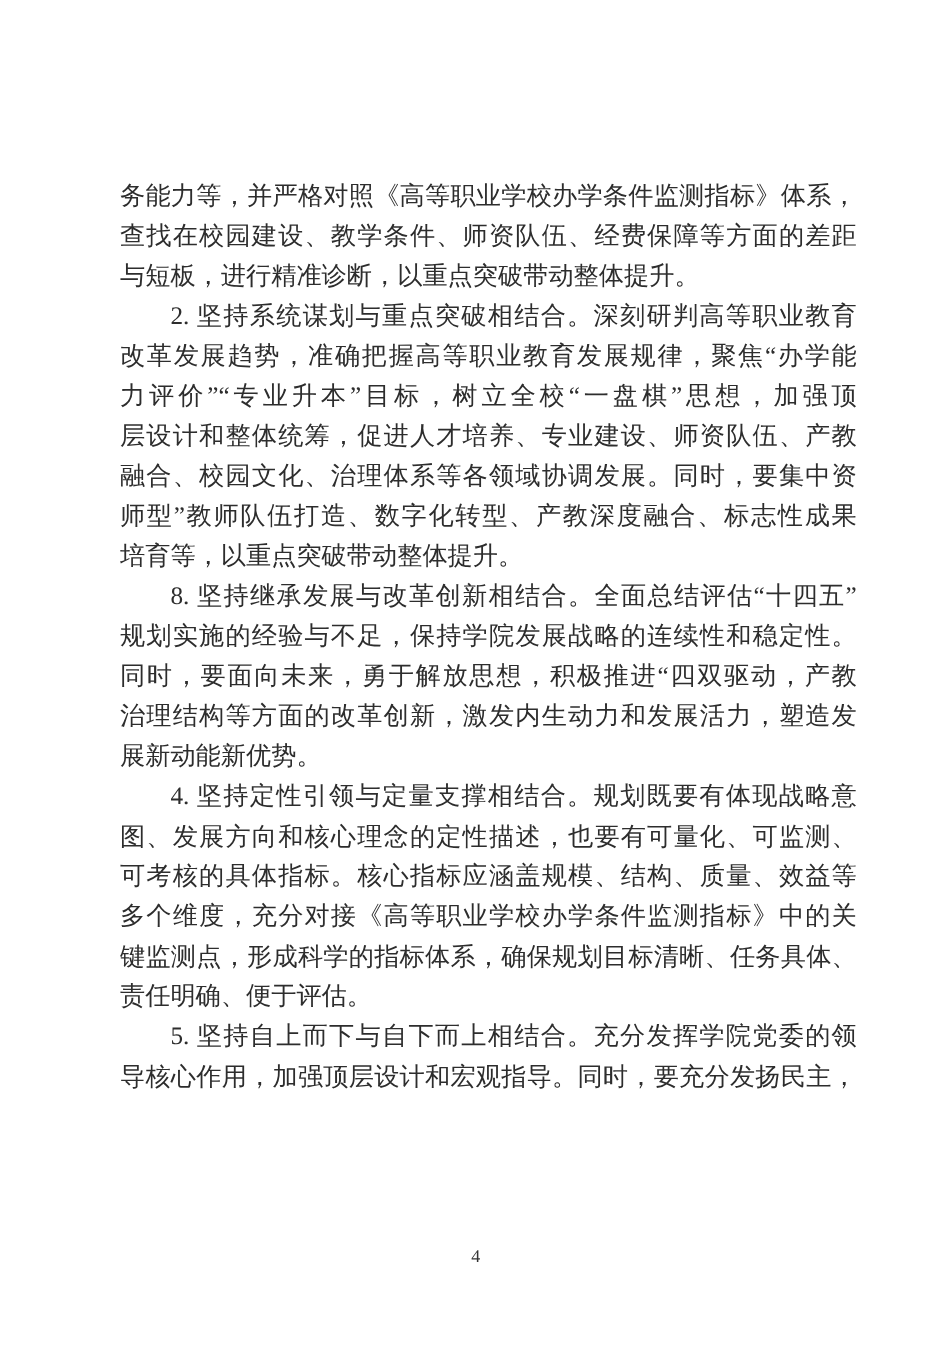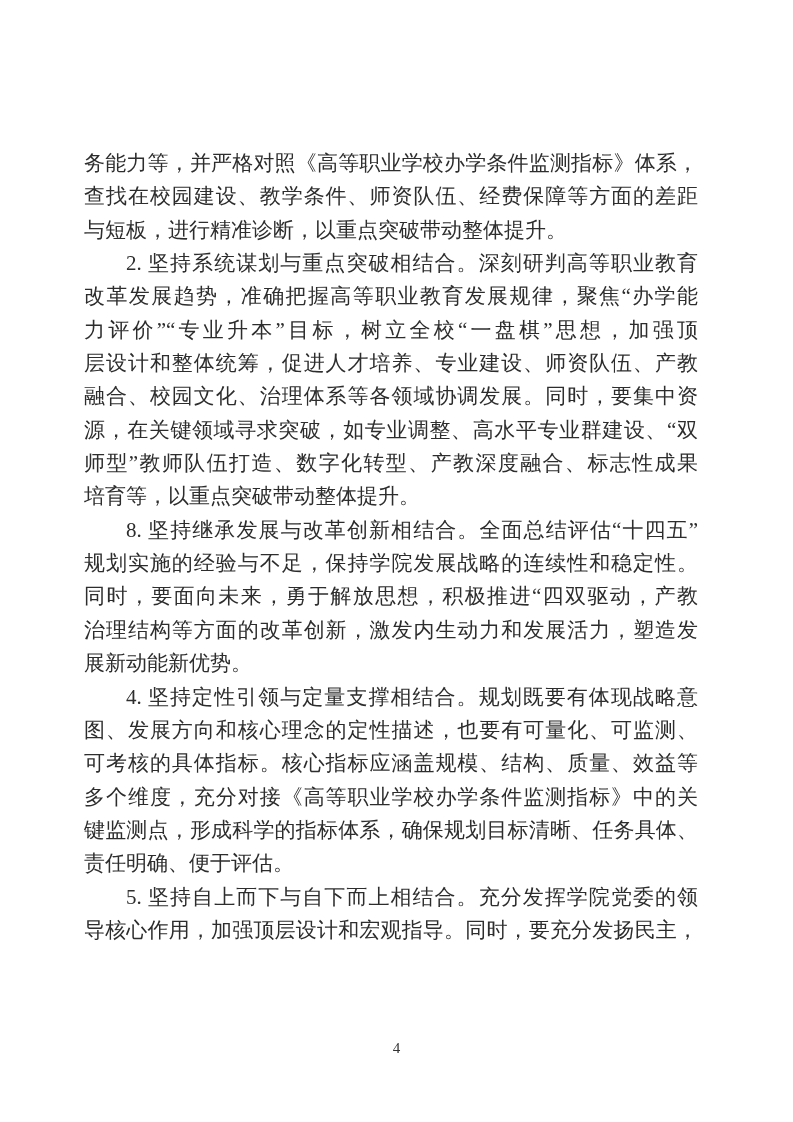--- a/index.html
+++ b/index.html
@@ -11,21 +11,21 @@
     position: relative;
     width: 793px;
     height: 1122px;
     background: #ffffff;
     overflow: hidden;
     font-family: "Liberation Serif", "DejaVu Serif", serif;
     color: #2d2d2d;
   }
   .content {
     position: absolute;
-    left: 84px;
+    left: 100px;
     top: 147px;
     width: 614px;
   }
   .ln {
     font-size: 21px;
     line-height: 33.35px;
     height: 33.35px;
     text-align: justify;
     text-align-last: justify;
     white-space: normal;
@@ -54,21 +54,20 @@
 <div class="page">
   <div class="content">
     <div class="ln">务能力等，并严格对照《高等职业学校办学条件监测指标》体系，</div>
     <div class="ln">查找在校园建设、教学条件、师资队伍、经费保障等方面的差距</div>
     <div class="ln end">与短板，进行精准诊断，以重点突破带动整体提升。</div>
     <div class="ln ind">2. 坚持系统谋划与重点突破相结合。深刻研判高等职业教育</div>
     <div class="ln">改革发展趋势，准确把握高等职业教育发展规律，聚焦“办学能</div>
     <div class="ln">力评价”“专业升本”目标，树立全校“一盘棋”思想，加强顶</div>
     <div class="ln">层设计和整体统筹，促进人才培养、专业建设、师资队伍、产教</div>
     <div class="ln">融合、校园文化、治理体系等各领域协调发展。同时，要集中资</div>
-    <div class="ln">源，在关键领域寻求突破，如专业调整、高水平专业群建设、“双</div>
     <div class="ln">师型”教师队伍打造、数字化转型、产教深度融合、标志性成果</div>
     <div class="ln end">培育等，以重点突破带动整体提升。</div>
     <div class="ln ind">8. 坚持继承发展与改革创新相结合。全面总结评估“十四五”</div>
     <div class="ln">规划实施的经验与不足，保持学院发展战略的连续性和稳定性。</div>
     <div class="ln">同时，要面向未来，勇于解放思想，积极推进“四双驱动，产教</div>
     <div class="ln">治理结构等方面的改革创新，激发内生动力和发展活力，塑造发</div>
     <div class="ln end">展新动能新优势。</div>
     <div class="ln ind">4. 坚持定性引领与定量支撑相结合。规划既要有体现战略意</div>
     <div class="ln">图、发展方向和核心理念的定性描述，也要有可量化、可监测、</div>
     <div class="ln">可考核的具体指标。核心指标应涵盖规模、结构、质量、效益等</div>

